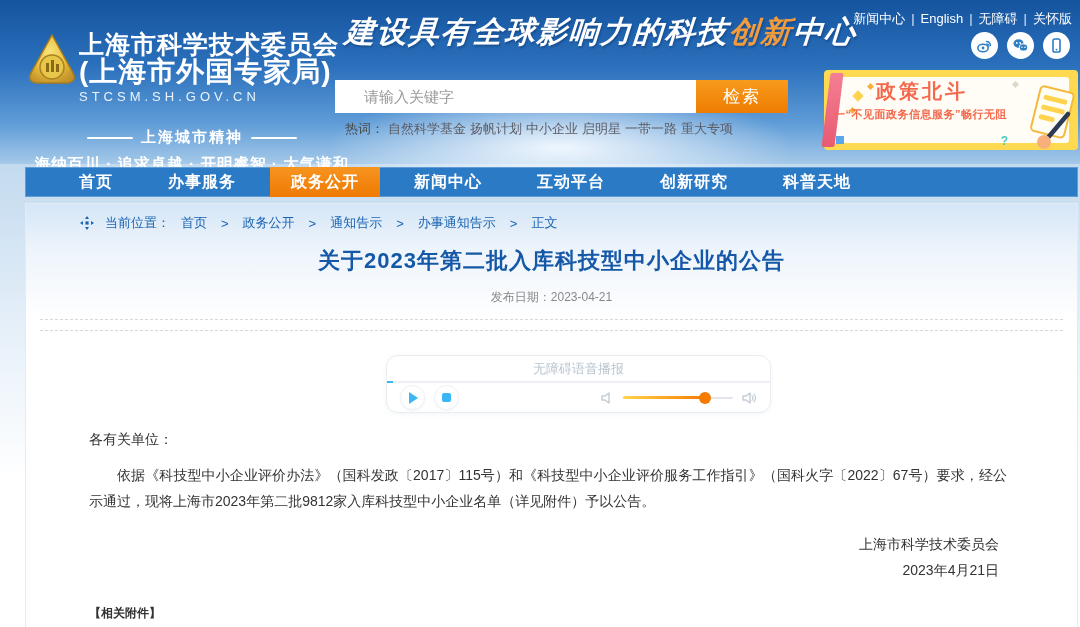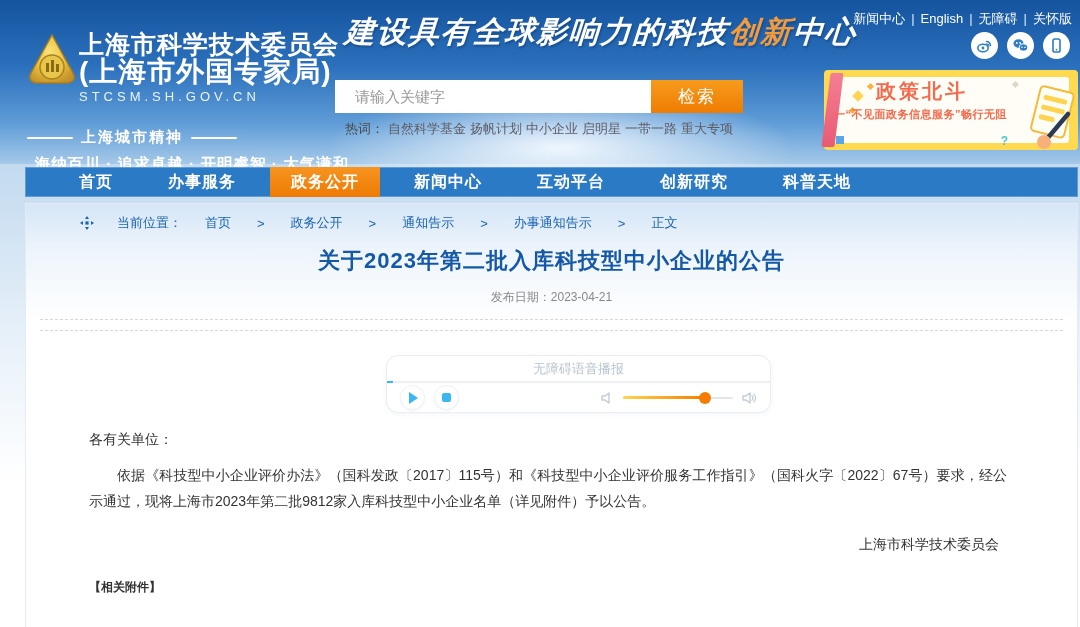--- a/index.html
+++ b/index.html
@@ -14,40 +14,40 @@
   .header .glow { position:absolute; left:300px; top:60px; width:520px; height:110px;
     background:radial-gradient(ellipse 60% 70% at 50% 80%, rgba(245,250,255,.95), rgba(245,250,255,0) 75%); }
 
   .logo-area { position:absolute; left:27px; top:30px; width:330px; }
   .logo-svg { position:absolute; left:0; top:3px; }
   .org-text { margin-left:52px; color:#fff; }
   .org-line1 { font-size:25px; font-weight:bold; letter-spacing:1px; line-height:28px; }
   .org-line2 { font-size:28px; font-weight:bold; letter-spacing:1px; line-height:27px; }
   .org-domain { font-size:13px; letter-spacing:4px; margin-top:4px; color:#eaf3fc; }
   .spirit { position:absolute; left:0; top:98px; width:330px; text-align:center; color:#fff; }
-  .spirit-title { display:flex; align-items:center; gap:8px;
+  .spirit-title { display:flex; align-items:center; justify-content:center; gap:8px;
     font-size:15px; font-weight:bold; letter-spacing:2px; }
   .spirit-title .rule { width:46px; height:2px; background:#fff; border-radius:1px; }
   .spirit-motto { margin-top:7px; font-size:15.5px; font-weight:bold; letter-spacing:1px; white-space:nowrap; }
 
   .slogan { position:absolute; left:345px; top:12px; width:480px; color:#fff;
     font-size:30px; font-weight:bold; font-style:italic; letter-spacing:2px;
     transform:skewX(-4deg); text-shadow:1px 2px 2px rgba(10,40,90,.35); white-space:nowrap; }
   .slogan .hl { color:#f29b3d; }
 
   .quick-links { position:absolute; top:10px; right:8px; color:#fff; font-size:13px; }
   .quick-links a { color:#fff; text-decoration:none; cursor:pointer; }
   .quick-links .sep { margin:0 6px; color:#dbe9f7; }
   .social-row { position:absolute; top:32px; right:10px; display:flex; gap:9px; }
   .social-btn { width:27px; height:27px; border-radius:50%; background:#fff;
     display:flex; align-items:center; justify-content:center; cursor:pointer; }
 
   .search-wrap { position:absolute; left:335px; top:80px; display:flex; }
-  .search-input { width:316px; height:33px; border:none; outline:none; background:#fff;
-    padding:0 20px; font-size:15px; color:#333;
+  .search-input { width:361px; height:33px; border:none; outline:none; background:#fff;
+    padding:0 29px; font-size:15px; color:#333;
     font-family:"Liberation Sans","DejaVu Sans",sans-serif; }
   .search-input::placeholder { color:#999; }
   .search-btn { width:92px; height:33px; border:none; cursor:pointer;
     background:linear-gradient(180deg,#f79b1d,#ef7c02); color:#fff; font-size:17px;
     letter-spacing:2px; font-family:inherit; }
   .hotwords { position:absolute; left:345px; top:120px; font-size:13px; display:flex; gap:4px; white-space:nowrap; }
   .hotwords .hw-label { color:#4a4a4a; }
   .hotwords a { color:#5c5c66; text-decoration:none; cursor:pointer; }
 
   
@@ -73,21 +73,21 @@
   .nav-tab { display:flex; align-items:center; padding:0 21px; margin-right:13px;
     color:#fff; font-size:16px; font-weight:bold; cursor:pointer; letter-spacing:1px; }
   .nav-tab:first-child { margin-left:33px; }
   .nav-tab.active { background:linear-gradient(180deg,#f79420,#ee7a03); }
 
   
   .card { position:absolute; top:203px; left:25px; width:1053px; height:424px;
     background:linear-gradient(180deg,#d5e6f7 0%,#edf4fb 45px,#ffffff 115px);
     border:1px solid #e3ecf5; border-bottom:none; }
   .breadcrumb { position:absolute; left:54px; top:10px; display:flex; align-items:center;
-    gap:23px; font-size:13px; color:#1b64b1; }
+    gap:11px; font-size:13px; color:#1b64b1; }
   .breadcrumb a { color:#1b64b1; text-decoration:none; cursor:pointer; }
   .breadcrumb .sep { margin:0 3px; }
   .article { padding-top:42px; }
   .a-title { text-align:center; color:#1458a7; font-size:22px; font-weight:bold; letter-spacing:1px; }
   .a-date { text-align:center; color:#888; font-size:12px; margin-top:13px; }
   .dash { border:none; border-top:1px dashed #d8d8d8; margin:0 14px; }
   .dash.d1 { margin-top:13px; } .dash.d2 { margin-top:10px; }
 
   
   .player { width:385px; height:58px; margin:24px 0 0 360px; background:#fff;
@@ -292,20 +292,21 @@
             <path d="M13 4 q3 4 0 8" fill="none" stroke="#c3ccd4" stroke-width="1.2" stroke-linecap="round"></path>
           </svg>
         </div>
       </div>
 
       <div class="salutation">各有关单位：</div>
       <div class="paragraph">依据《科技型中小企业评价办法》（国科发政〔2017〕115号）和《科技型中小企业评价服务工作指引》（国科火字〔2022〕67号）要求，经公示通过，现将上海市2023年第二批9812家入库科技型中小企业名单（详见附件）予以公告。</div>
 
       <div class="sig-block">
         <div>上海市科学技术委员会</div>
+        <div>2023年4月21日</div>
       </div>
 
       <div class="attach-title">【相关附件】</div>
 
     </div>
   </div>
 
 </div>
 
 </body></html>

